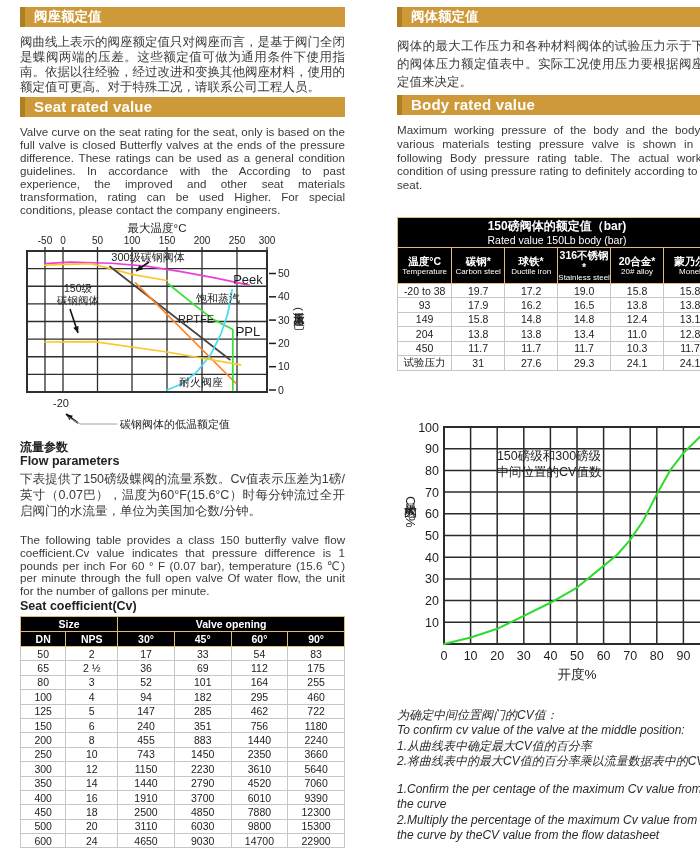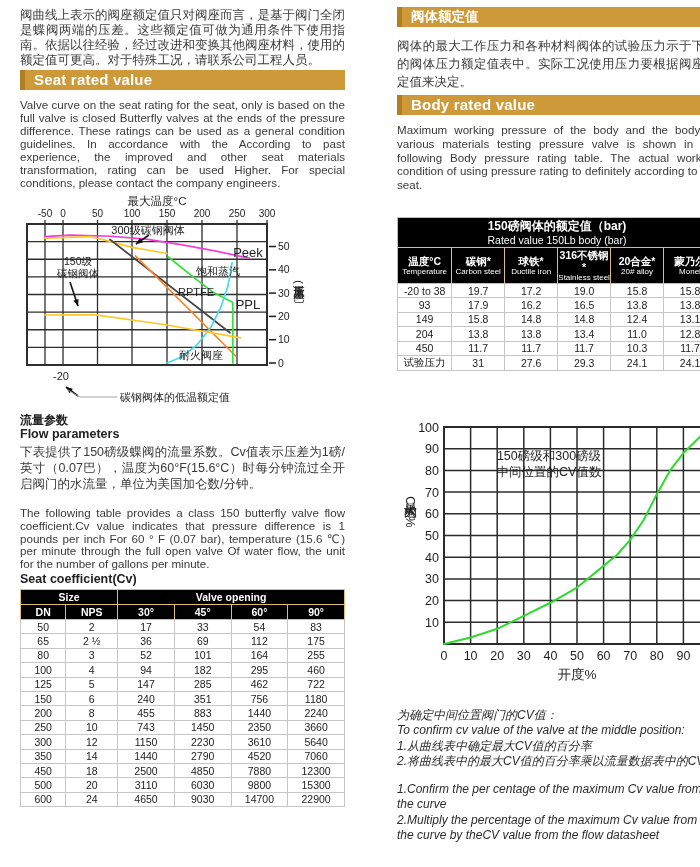--- a/index.html
+++ b/index.html
@@ -48,20 +48,21 @@
   .ttl-zh { font-size:12px; line-height:15px; font-weight:bold; }
   .ttl-en { font-size:10.5px; line-height:12px; font-weight:normal; }
 
   .notes { font-size:12px; line-height:15.5px; color:#2b2b2b;font-style:italic; }
   .notes .gap { margin-top:12px; }
 </style>
 </head>
 <body>
 
 <div class="col" id="colL">
+  <div class="bar bar-zh">阀座额定值</div>
   <p class="zh" style="margin-top:8px;">阀曲线上表示的阀座额定值只对阀座而言，是基于阀门全闭是蝶阀两端的压差。这些额定值可做为通用条件下使用指南。依据以往经验，经过改进和变换其他阀座材料，使用的额定值可更高。对于特殊工况，请联系公司工程人员。</p>
   <div class="bar bar-en" style="margin-top:2px;">Seat rated value</div>
   <p class="en" style="margin-top:8px;">Valve curve on the seat rating for the seat, only is based on the full valve is closed Butterfly valves at the ends of the pressure difference. These ratings can be used as a general condition guidelines. In accordance with the According to past experience, the improved and other seat materials transformation, rating can be used Higher. For special conditions, please contact the company engineers.</p>
 
   <div class="chartwrap" style="height:214px; margin-top:5px;">
     <svg width="325" height="214">
         <line x1="7" y1="47.625" x2="247" y2="47.625" stroke="#2e2e2e" stroke-width="1.3"></line>
         <line x1="7" y1="65.25" x2="247" y2="65.25" stroke="#2e2e2e" stroke-width="1.3"></line>
         <line x1="7" y1="82.875" x2="247" y2="82.875" stroke="#2e2e2e" stroke-width="1.3"></line>
         <line x1="7" y1="100.5" x2="247" y2="100.5" stroke="#2e2e2e" stroke-width="1.3"></line>
@@ -237,20 +238,28 @@
         </tr>
         <tr>
           <td>350</td>
           <td>14</td>
           <td>1440</td>
           <td>2790</td>
           <td>4520</td>
           <td>7060</td>
         </tr>
         <tr>
+          <td>400</td>
+          <td>16</td>
+          <td>1910</td>
+          <td>3700</td>
+          <td>6010</td>
+          <td>9390</td>
+        </tr>
+        <tr>
           <td>450</td>
           <td>18</td>
           <td>2500</td>
           <td>4850</td>
           <td>7880</td>
           <td>12300</td>
         </tr>
         <tr>
           <td>500</td>
           <td>20</td>

